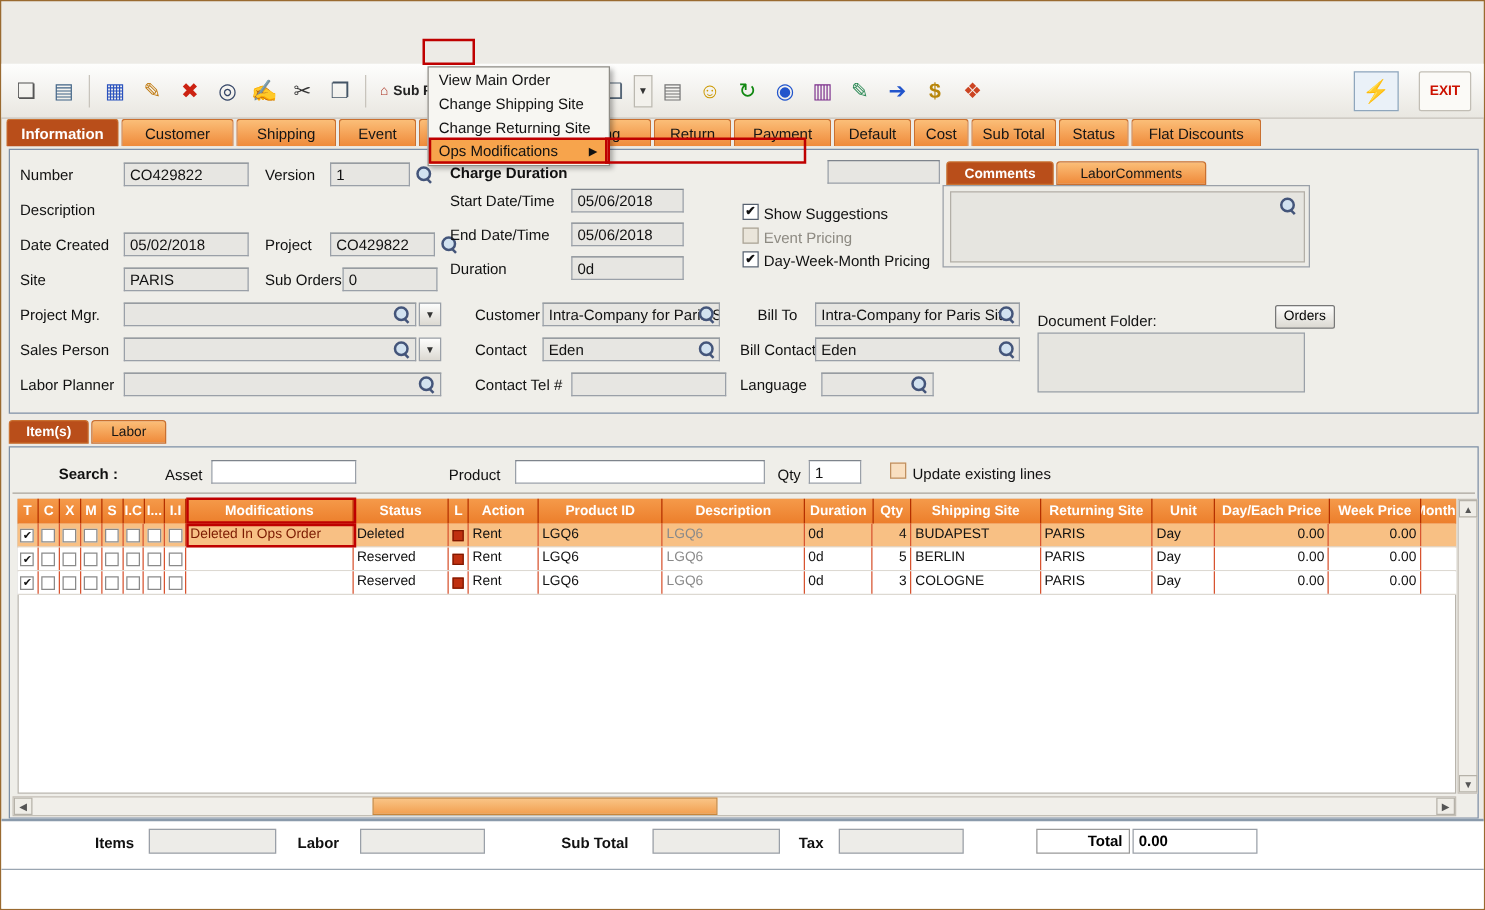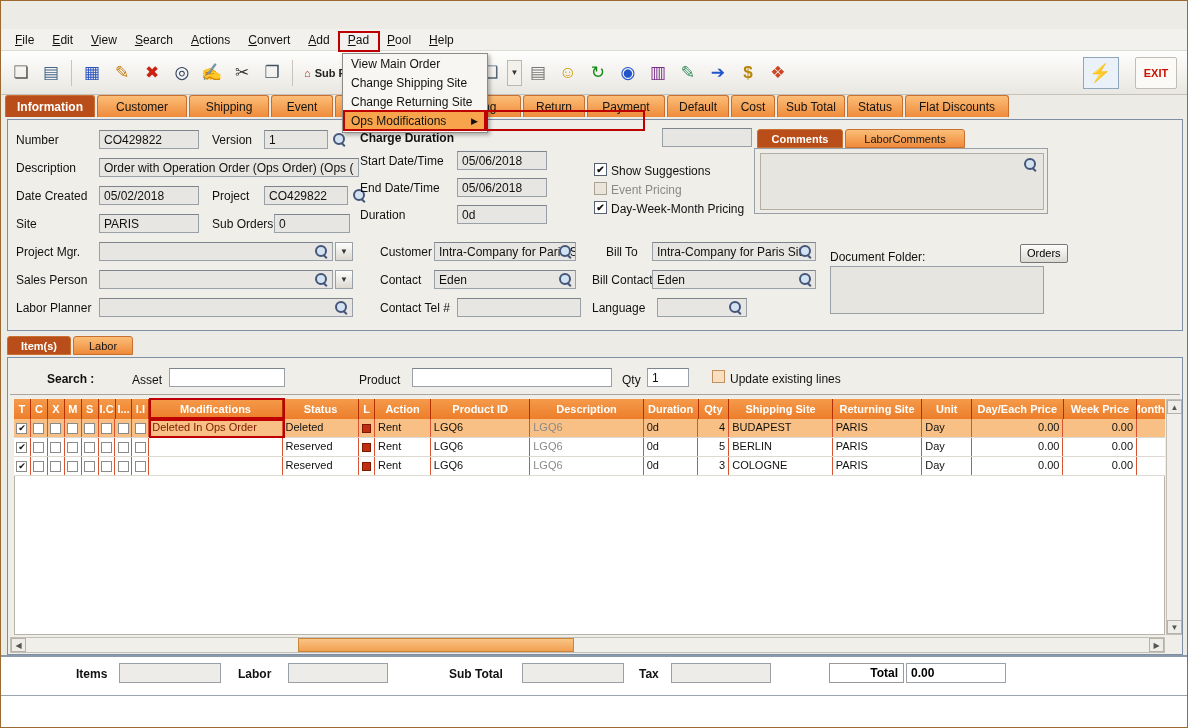--- a/index.html
+++ b/index.html
@@ -79,32 +79,20 @@
   .tfld{position:absolute;height:20px;background:#EDECE8;border:1px solid #9AA0A8;font-size:12px;padding:2px 4px}
   .tfld.white{background:#fff;font-weight:bold}
   .tlblbox{position:absolute;height:20px;background:#fff;border:1px solid #999;font-size:12px;font-weight:bold;text-align:right;padding:2px 5px}
 </style>
 </head>
 <body>
 
 <div class="window">
 
 
-  <div class="menubar">
-    <span class="menu-item">File</span>
-    <span class="menu-item">Edit</span>
-    <span class="menu-item">View</span>
-    <span class="menu-item">Search</span>
-    <span class="menu-item">Actions</span>
-    <span class="menu-item">Convert</span>
-    <span class="menu-item">Add</span>
-    <span class="menu-item">Pad</span>
-    <span class="menu-item">Pool</span>
-    <span class="menu-item">Help</span>
-  </div>
 
   <div class="toolbar">
     <div class="tbtn">
         <span style="color:#555555">❏</span>
       </div>
     <div class="tbtn">
         <span style="color:#446688">▤</span>
       </div>
     <div class="tsep"></div>
     <div class="tbtn">
@@ -207,21 +195,20 @@
     <div class="fld" style="left:654px;top:8px;width:90px"></div>
 
     <div class="ctab selected" style="left:749px;top:9px;width:86px">Comments</div>
     <div class="ctab" style="left:837px;top:9px;width:120px">LaborComments</div>
     <div class="gbox" style="left:746px;top:28px;width:294px;height:66px;background:#EDECE7">
       <div class="gbox" style="left:5px;top:4px;width:284px;height:57px;border-color:#B3AFA7"></div>
       <div class="mag" style="left:268px;top:8px"></div>
     </div>
 
     <div class="lbl" style="left:8px;top:41px">Description</div>
-    <div class="fld" style="left:91px;top:38px;width:260px">Order with Operation Order (Ops Order) (Ops (</div>
     <div class="lbl" style="left:352px;top:34px">Start Date/Time</div>
     <div class="fld" style="left:449px;top:31px;width:90px">05/06/2018</div>
 
     <div class="lbl" style="left:8px;top:69px">Date Created</div>
     <div class="fld" style="left:91px;top:66px;width:100px">05/02/2018</div>
     <div class="lbl" style="left:204px;top:69px">Project</div>
     <div class="fld" style="left:256px;top:66px;width:84px">CO429822</div>
     <div class="mag" style="left:344px;top:68px"></div>
     <div class="lbl" style="left:352px;top:61px">End Date/Time</div>
     <div class="fld" style="left:449px;top:58px;width:90px">05/06/2018</div>

